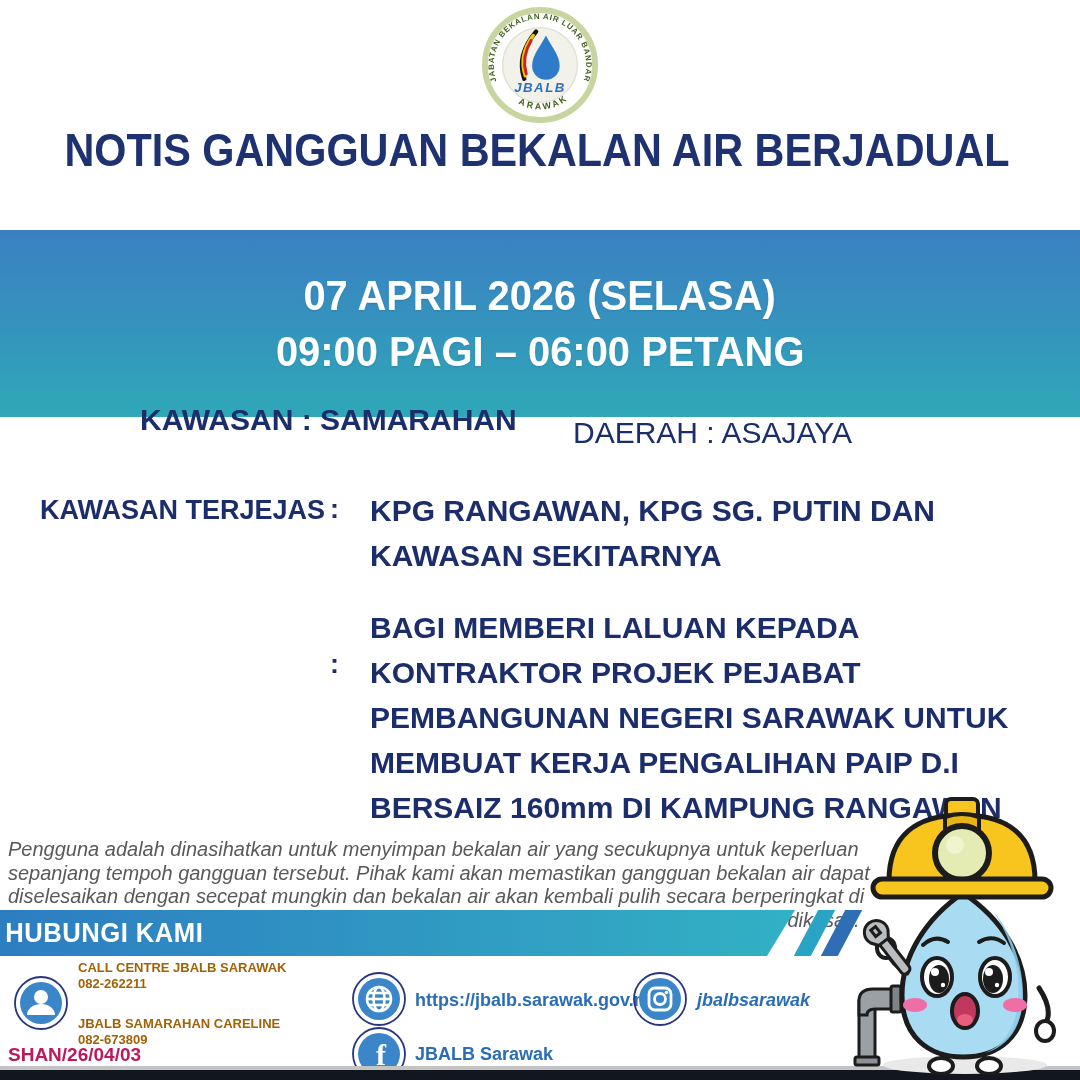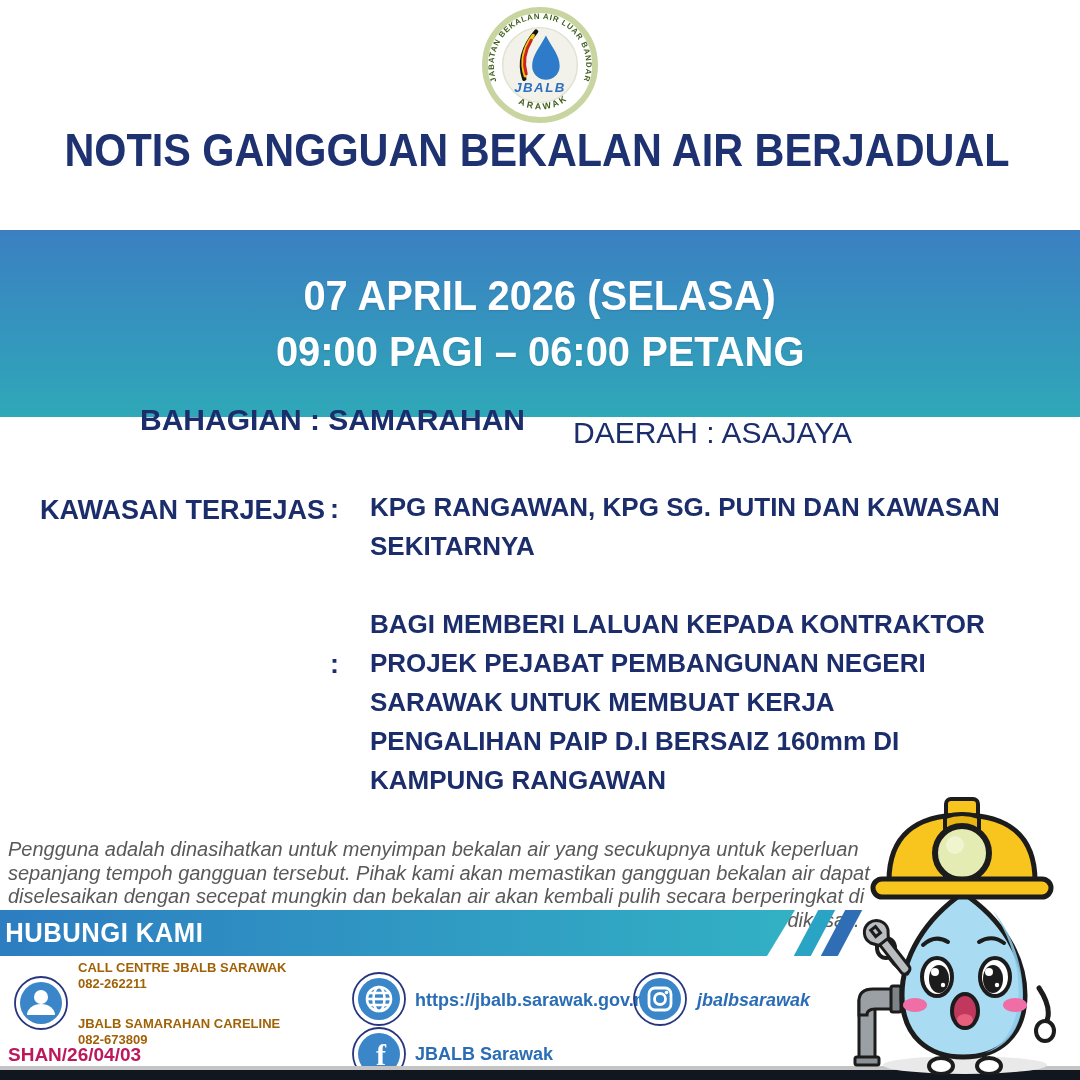--- a/index.html
+++ b/index.html
@@ -23,21 +23,21 @@
     background:linear-gradient(180deg,#3b80c2 0%,#3495bd 55%,#2fa8b8 100%);
     display:flex;flex-direction:column;align-items:center;justify-content:center;gap:8px;margin-top:40px;
   }
   .banner-line{color:#ffffff;font-weight:bold;font-size:42px;transform:scaleX(0.95);white-space:nowrap;text-shadow:0 1px 2px rgba(0,0,0,0.12);}
   
   #bahagian{left:140px;top:403px;font-size:30px;font-weight:bold;white-space:nowrap;}
   #daerah{left:573px;top:416px;font-size:30px;font-weight:normal;white-space:nowrap;}
   
   .detail-label{left:40px;font-size:27px;font-weight:bold;white-space:nowrap;}
   .detail-colon{left:330px;font-size:27px;font-weight:bold;}
-  .detail-value{left:370px;width:640px;font-size:26px;font-weight:bold;line-height:1.5;}
+  .detail-value{left:370px;width:640px;font-size:30px;font-weight:bold;line-height:1.5;}
   
   #disclaimer{
     left:8px;top:838px;width:862px;color:#595959;font-style:italic;
     font-size:20px;line-height:1.18;font-weight:500;
   }
   
   #hubungi-bar{
     left:0;top:910px;width:795px;height:46px;
     background:linear-gradient(90deg,#2d7dc1 0%,#32b1c4 100%);
     clip-path:polygon(0 0,795px 0,767px 46px,0 46px);
@@ -89,21 +89,21 @@
 
   <div class="abs" id="title-row">
     <span id="title">NOTIS GANGGUAN BEKALAN AIR BERJADUAL</span>
   </div>
 
   <div class="abs" id="banner">
     <div class="banner-line">07 APRIL 2026 (SELASA)</div>
     <div class="banner-line">09:00 PAGI – 06:00 PETANG</div>
   </div>
 
-  <div class="abs" id="bahagian"><span>BAHAGIAN</span><span> : </span><span>SAMARAHAN</span></div>
+  <div class="abs" id="bahagian"><span>KAWASAN</span><span> : </span><span>SAMARAHAN</span></div>
   <div class="abs" id="daerah"><span>DAERAH</span><span> : </span><span>ASAJAYA</span></div>
 
   <div class="abs detail-label" style="top:495px;">KAWASAN TERJEJAS</div>
   <div class="abs detail-colon" style="top:494px;">:</div>
   <div class="abs detail-value" style="top:488px;">KPG RANGAWAN, KPG SG. PUTIN DAN KAWASAN SEKITARNYA</div>
 
   <div class="abs detail-colon" style="top:649px;">:</div>
   <div class="abs detail-value" style="top:605px;">BAGI MEMBERI LALUAN KEPADA KONTRAKTOR PROJEK PEJABAT PEMBANGUNAN NEGERI SARAWAK UNTUK MEMBUAT KERJA PENGALIHAN PAIP D.I BERSAIZ 160mm DI KAMPUNG RANGAWAN</div>
 
   <div class="abs" id="disclaimer">Pengguna adalah dinasihatkan untuk menyimpan bekalan air yang secukupnya untuk keperluan sepanjang tempoh gangguan tersebut. Pihak kami akan memastikan gangguan bekalan air dapat diselesaikan dengan secepat mungkin dan bekalan air akan kembali pulih secara berperingkat di kawasan yang terjejas. Segala kesulitan yang timbul akibat gangguan ini adalah sangat dikesali.</div>

